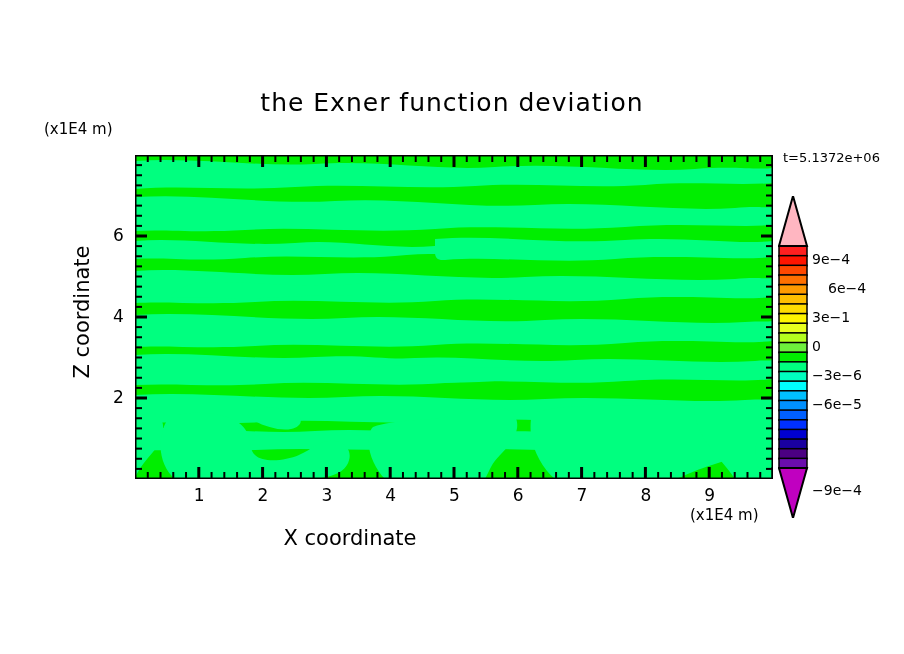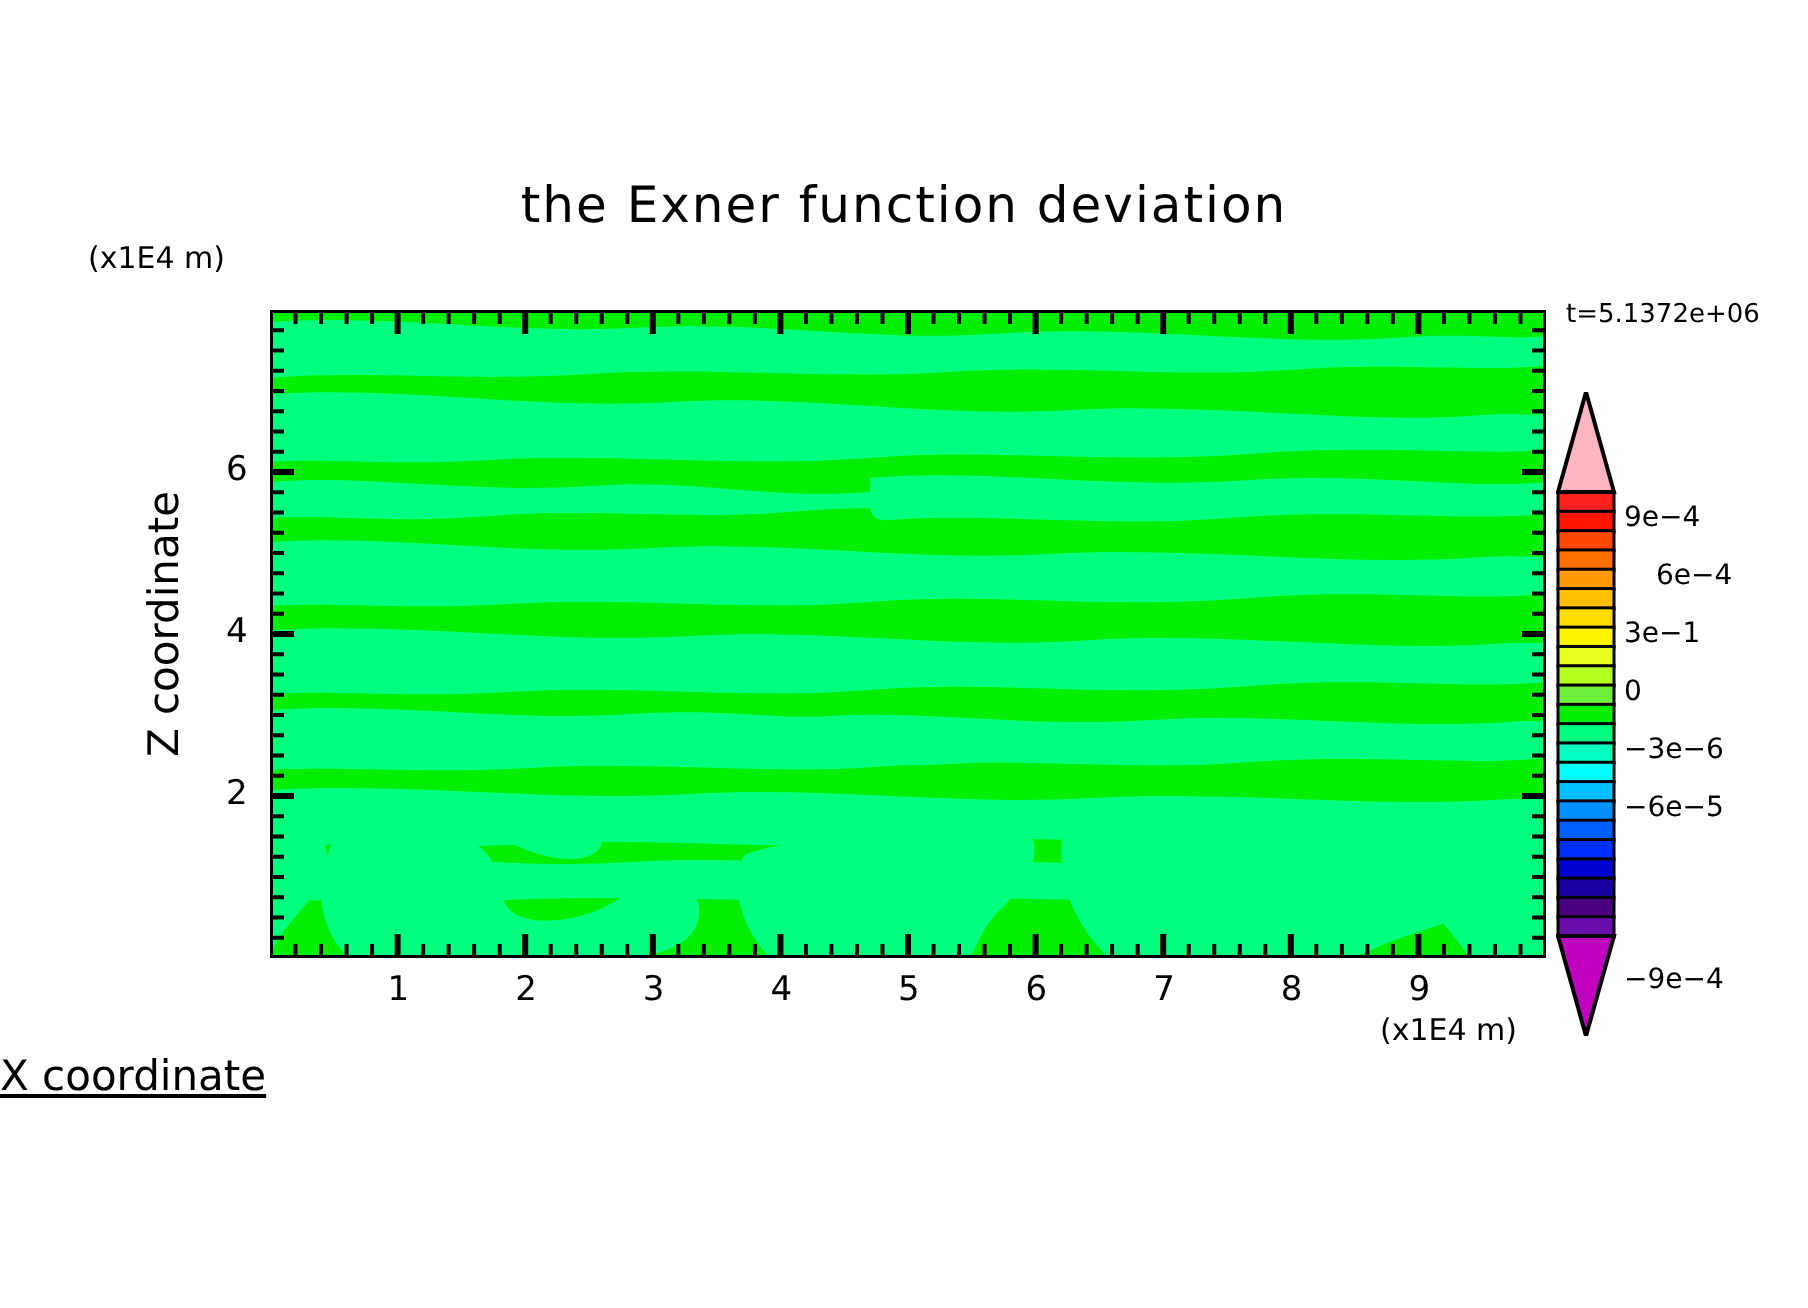--- a/index.html
+++ b/index.html
@@ -4,21 +4,21 @@
 <style>
   html,body{margin:0;padding:0;background:#ffffff;}
   body{width:904px;height:654px;position:relative;overflow:hidden;
        font-family:"DejaVu Sans",sans-serif;color:#000;}
   .abs{position:absolute;}
   #title{left:0;top:88px;width:904px;text-align:center;font-size:25px;
          letter-spacing:1px;font-weight:400;}
   #unit-top{left:44px;top:120px;font-size:15px;}
   #unit-bottom{left:690px;top:506px;font-size:15px;}
   #tstamp{left:783px;top:150px;font-size:13px;}
-  #xtitle{left:0;top:526px;width:700px;font-size:21px;text-decoration:underline;}
+  #xtitle{left:0;top:526px;width:700px;text-align:center;font-size:21px;}
   #ytitle{left:-8px;top:300px;width:180px;text-align:center;font-size:21px;
           transform:rotate(-90deg);transform-origin:center;}
   .tlab{position:absolute;font-size:17px;}
   .cblab{position:absolute;font-size:14px;left:812px;}
   svg{display:block;}
 </style>
 </head>
 <body>
 
 <div class="abs" id="title">the Exner function deviation</div>

